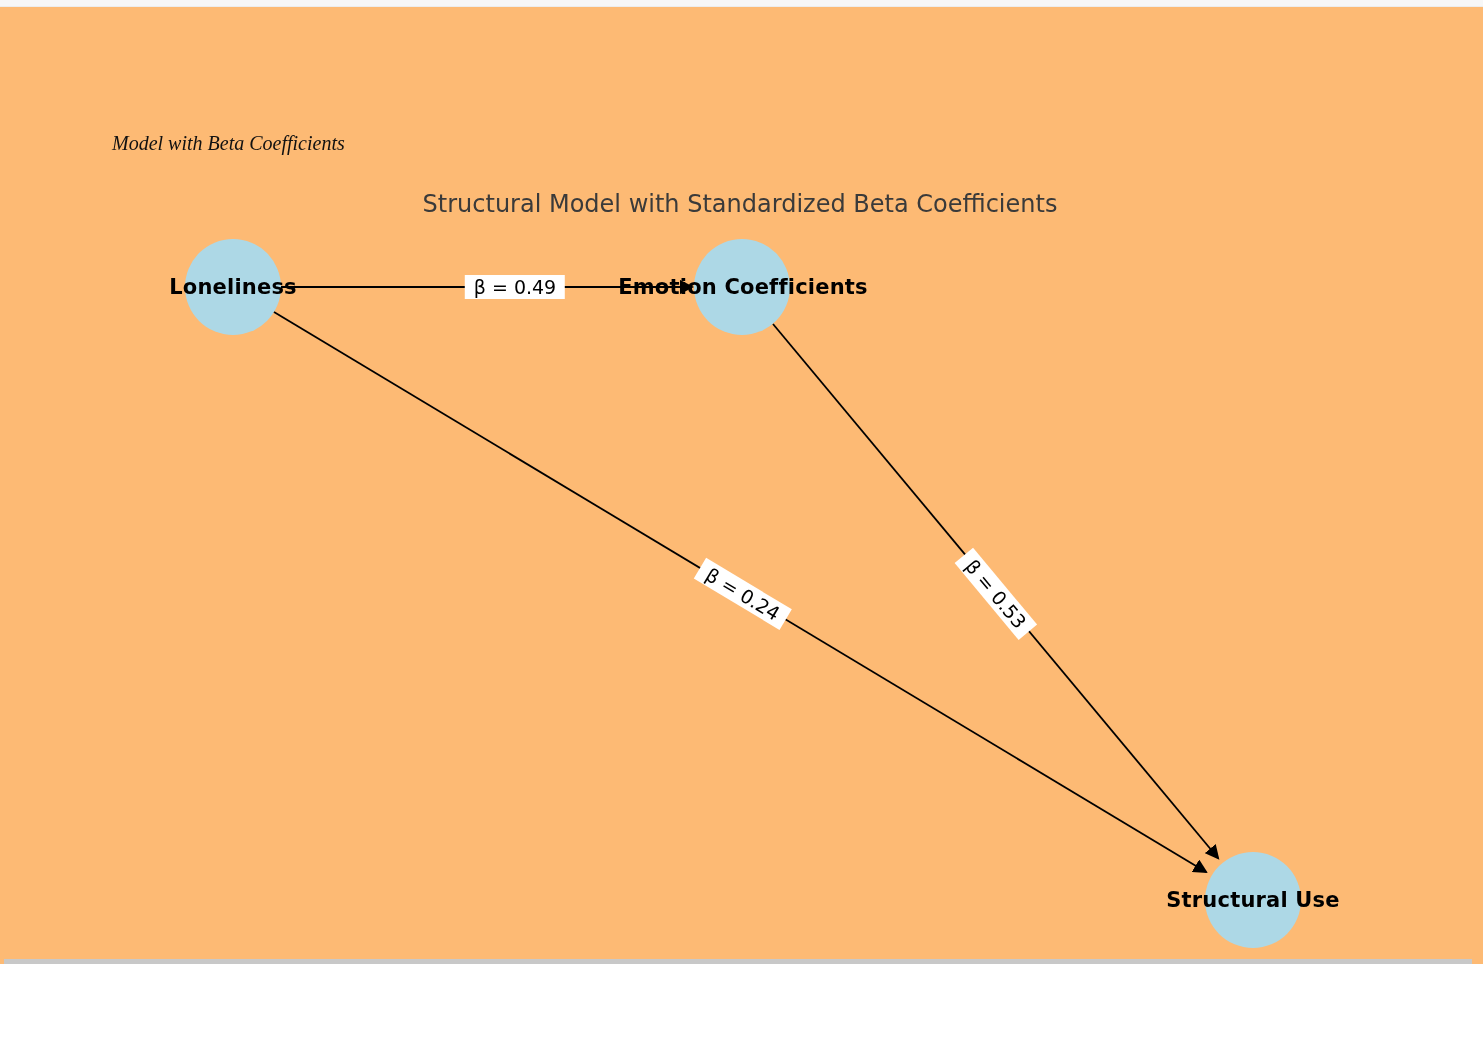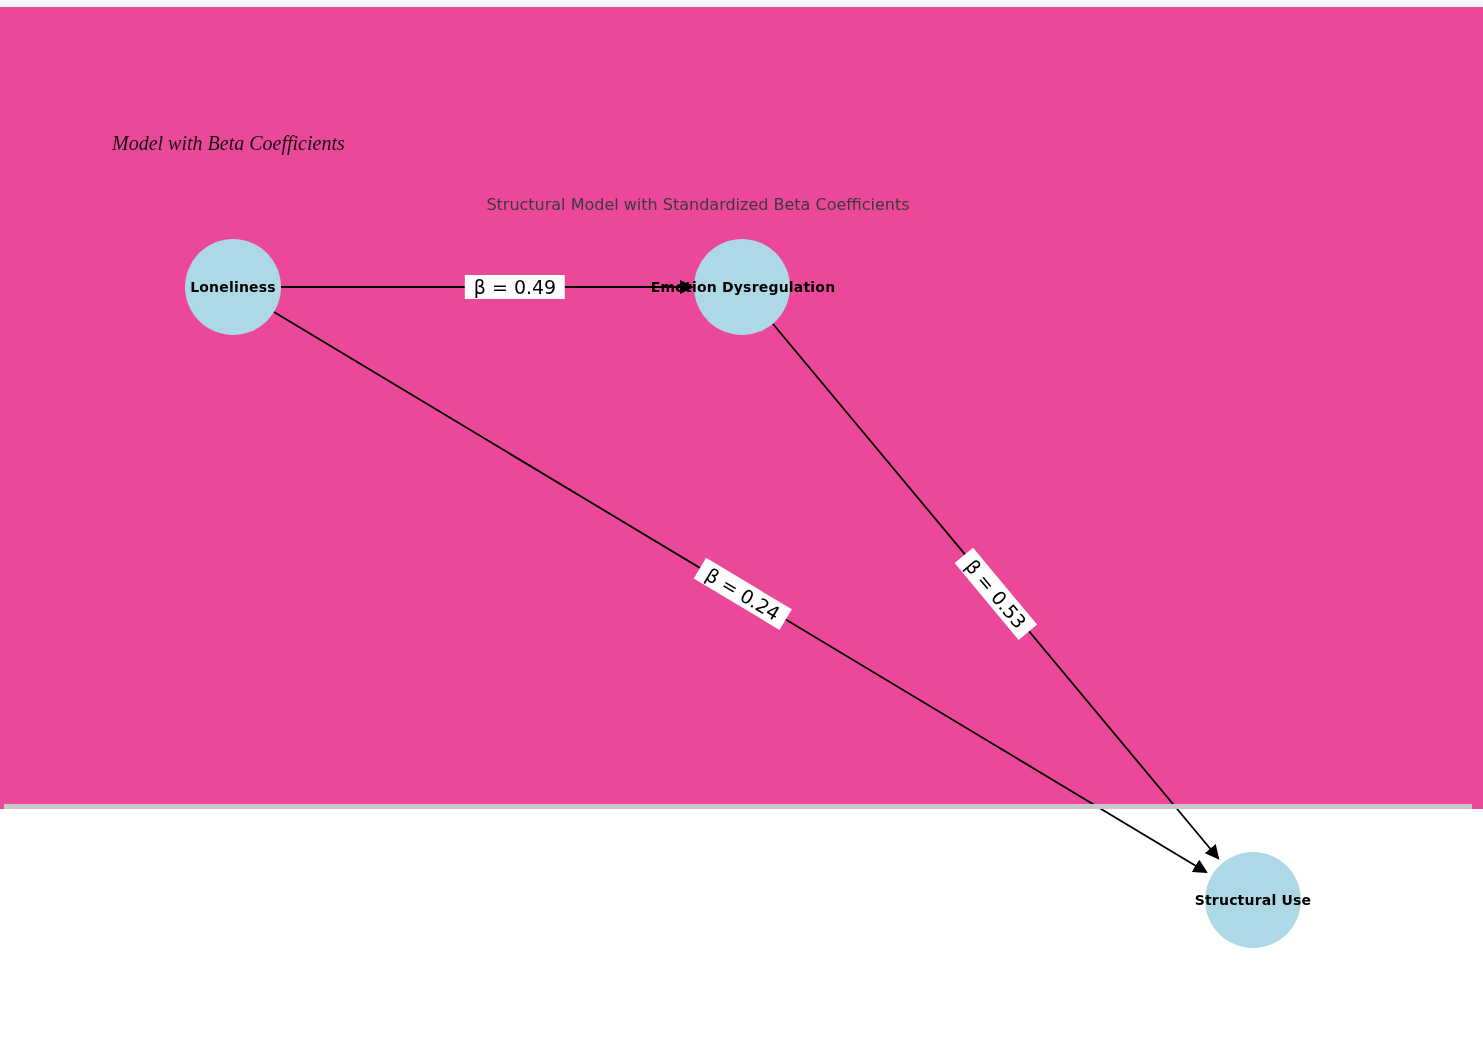--- a/index.html
+++ b/index.html
@@ -2,50 +2,50 @@
 <html><head>
 <meta charset="utf-8">
 <style>
   * { margin: 0; padding: 0; box-sizing: border-box; }
   html, body {
     width: 1483px; height: 1051px;
     background: #ffffff;
     overflow: hidden;
     font-family: "DejaVu Sans", sans-serif;
   }
-  .page { position: relative; width: 1483px; height: 809px; background: #ec4899; }
+  .page { position: relative; width: 1483px; height: 964px; background: #fdba74; }
 
   .top-strip {
     position: absolute; top: 0; left: 0; width: 100%; height: 7px;
     background: #f7f7f7; border-bottom: 1px solid #ededed;
   }
 
   .doc-heading {
     position: absolute; left: 112px; top: 131px;
     font-family: "Liberation Serif", "DejaVu Serif", serif;
     font-style: italic;
     font-size: 20px; line-height: 24px;
     color: #111111;
     white-space: nowrap;
   }
 
   .fig-title {
-    position: absolute; left: 698px; top: 192px;
+    position: absolute; left: 740px; top: 192px;
     transform: translateX(-50%);
-    font-size: 16px; line-height: 25px;
+    font-size: 24px; line-height: 25px;
     color: #3a3a3a;
     white-space: nowrap;
   }
 
   svg.diagram { position: absolute; left: 0; top: 0; }
 
   .node-label {
     position: absolute;
     transform: translate(-50%, -50%);
-    font-size: 14px; font-weight: bold; color: #000000;
+    font-size: 21px; font-weight: bold; color: #000000;
     white-space: nowrap;
     letter-spacing: 0.2px;
   }
   .node-label.loneliness      { left: 233px;  top: 287px; }
   .node-label.emotion         { left: 743px;  top: 287px; }
   .node-label.substance       { left: 1253px; top: 900px; }
 
   .edge-label {
     position: absolute;
     font-size: 19px; color: #000000;
@@ -88,18 +88,18 @@
     <line x1="281" y1="287" x2="692" y2="287" stroke="#000000" stroke-width="1.8" marker-end="url(#arrow)"></line>
     <line x1="274" y1="312" x2="1206" y2="872" stroke="#000000" stroke-width="1.8" marker-end="url(#arrow)"></line>
     <line x1="773" y1="324" x2="1218" y2="858" stroke="#000000" stroke-width="1.8" marker-end="url(#arrow)"></line>
   </svg>
 
   <div class="edge-label b049">β = 0.49</div>
   <div class="edge-label b024">β = 0.24</div>
   <div class="edge-label b053">β = 0.53</div>
 
   <div class="node-label loneliness">Loneliness</div>
-  <div class="node-label emotion">Emotion Dysregulation</div>
+  <div class="node-label emotion">Emotion Coefficients</div>
   <div class="node-label substance">Structural Use</div>
 
   <div class="h-scrollbar"></div>
 
 </div>
 
 </body></html>

